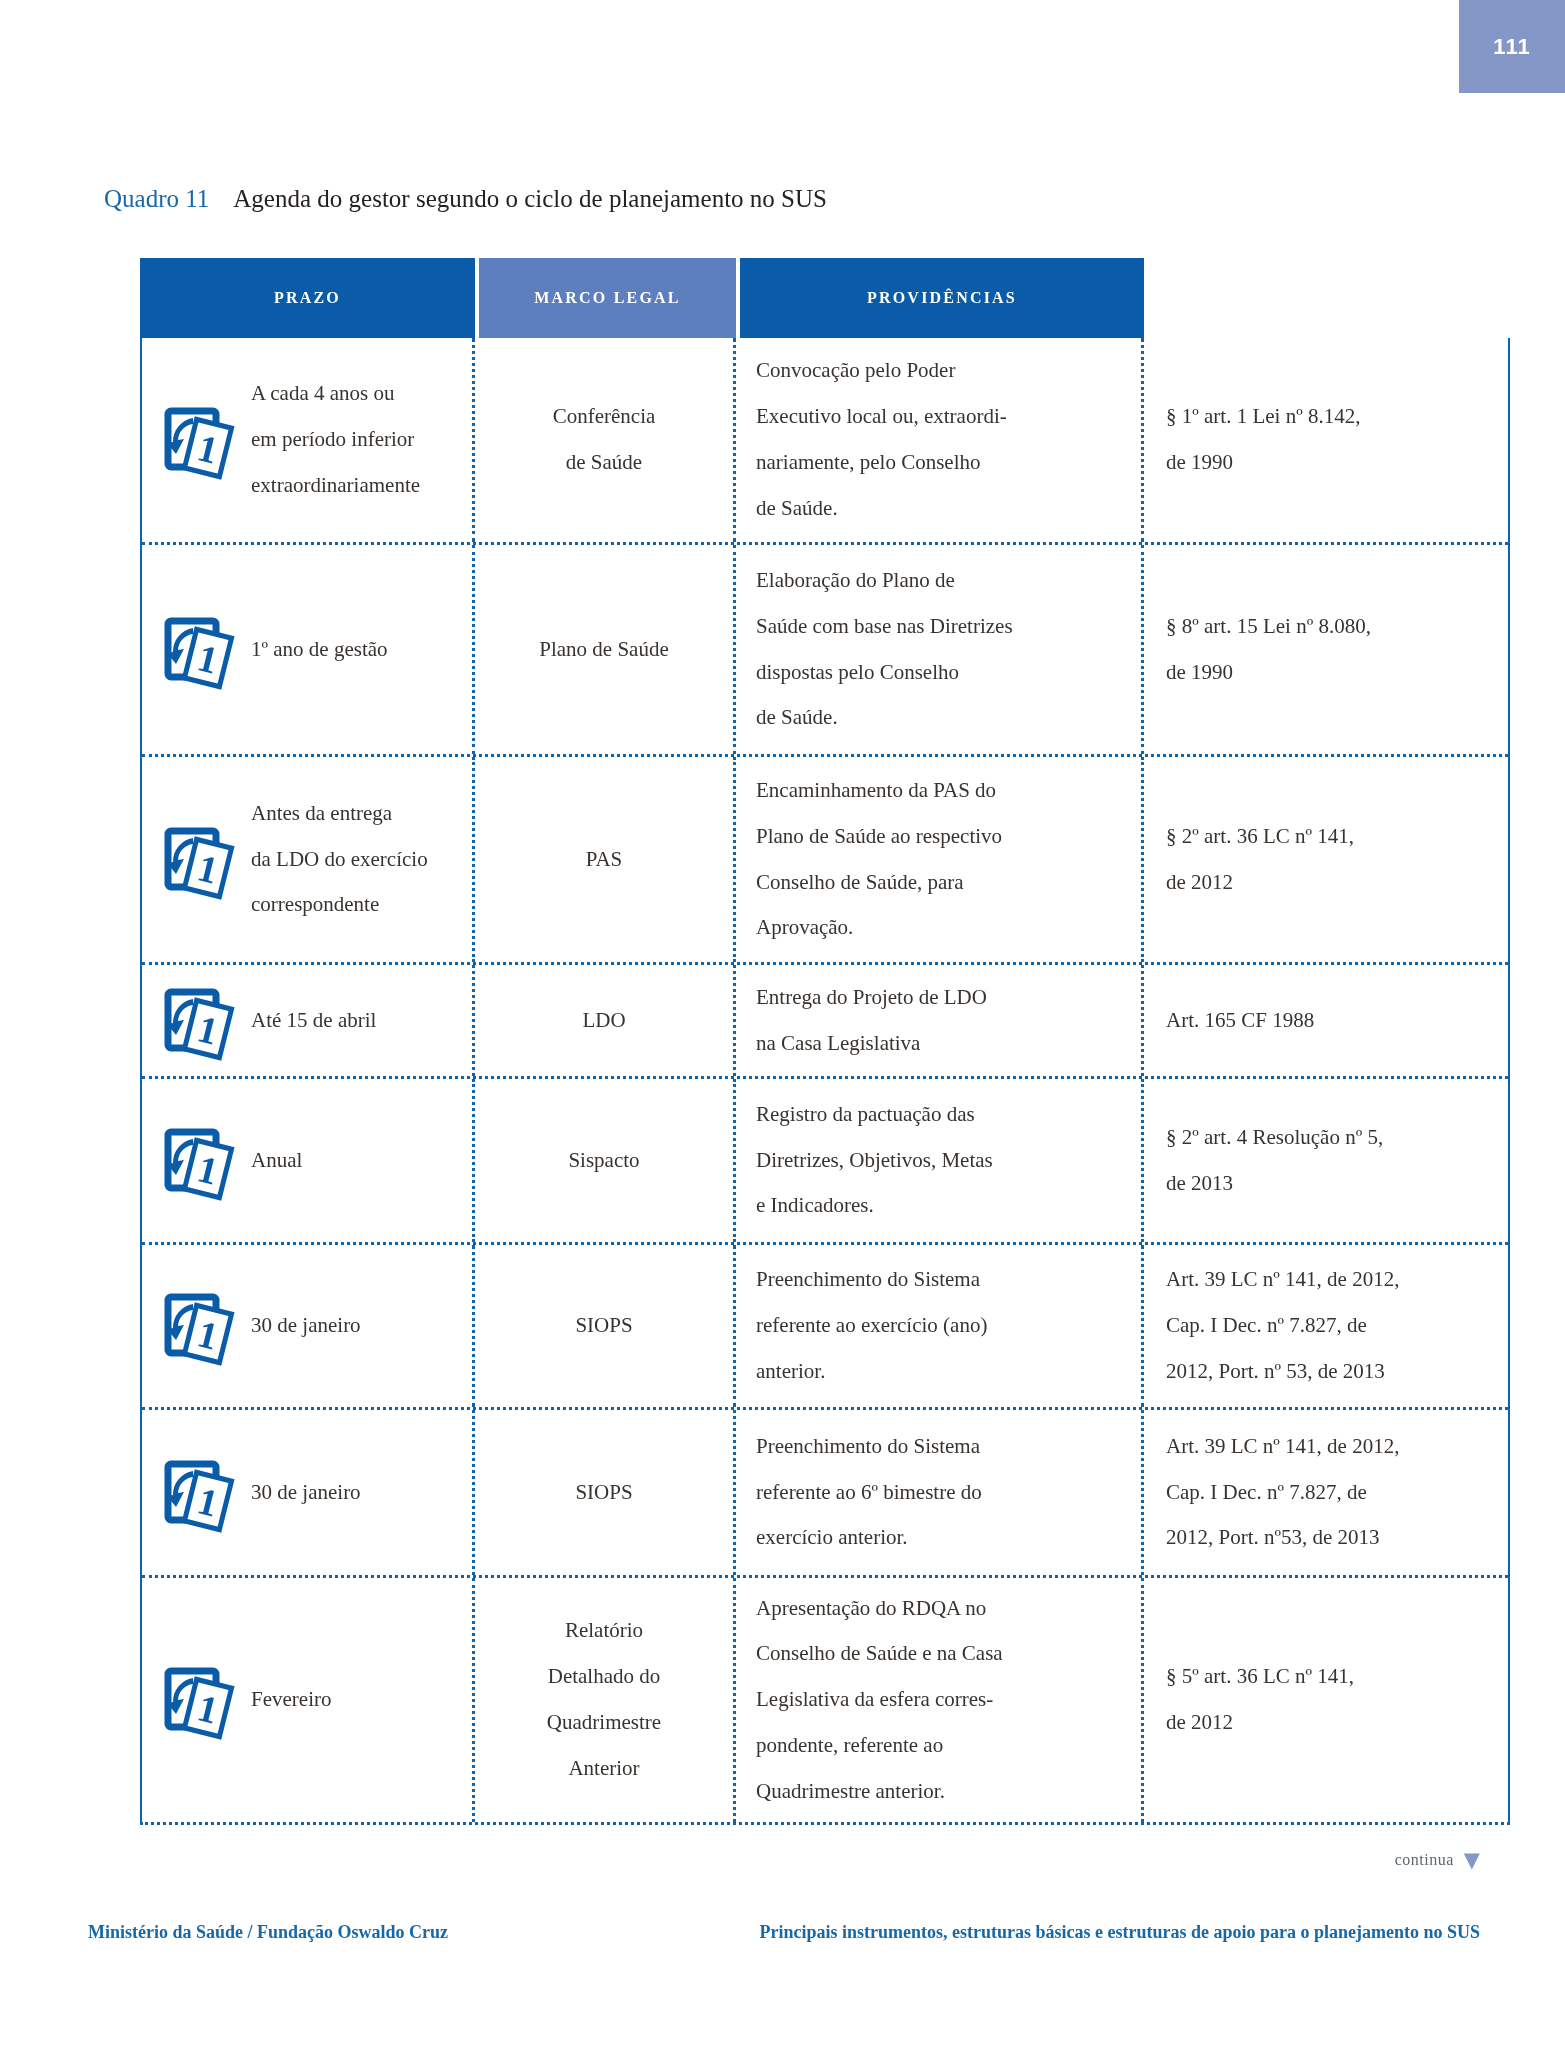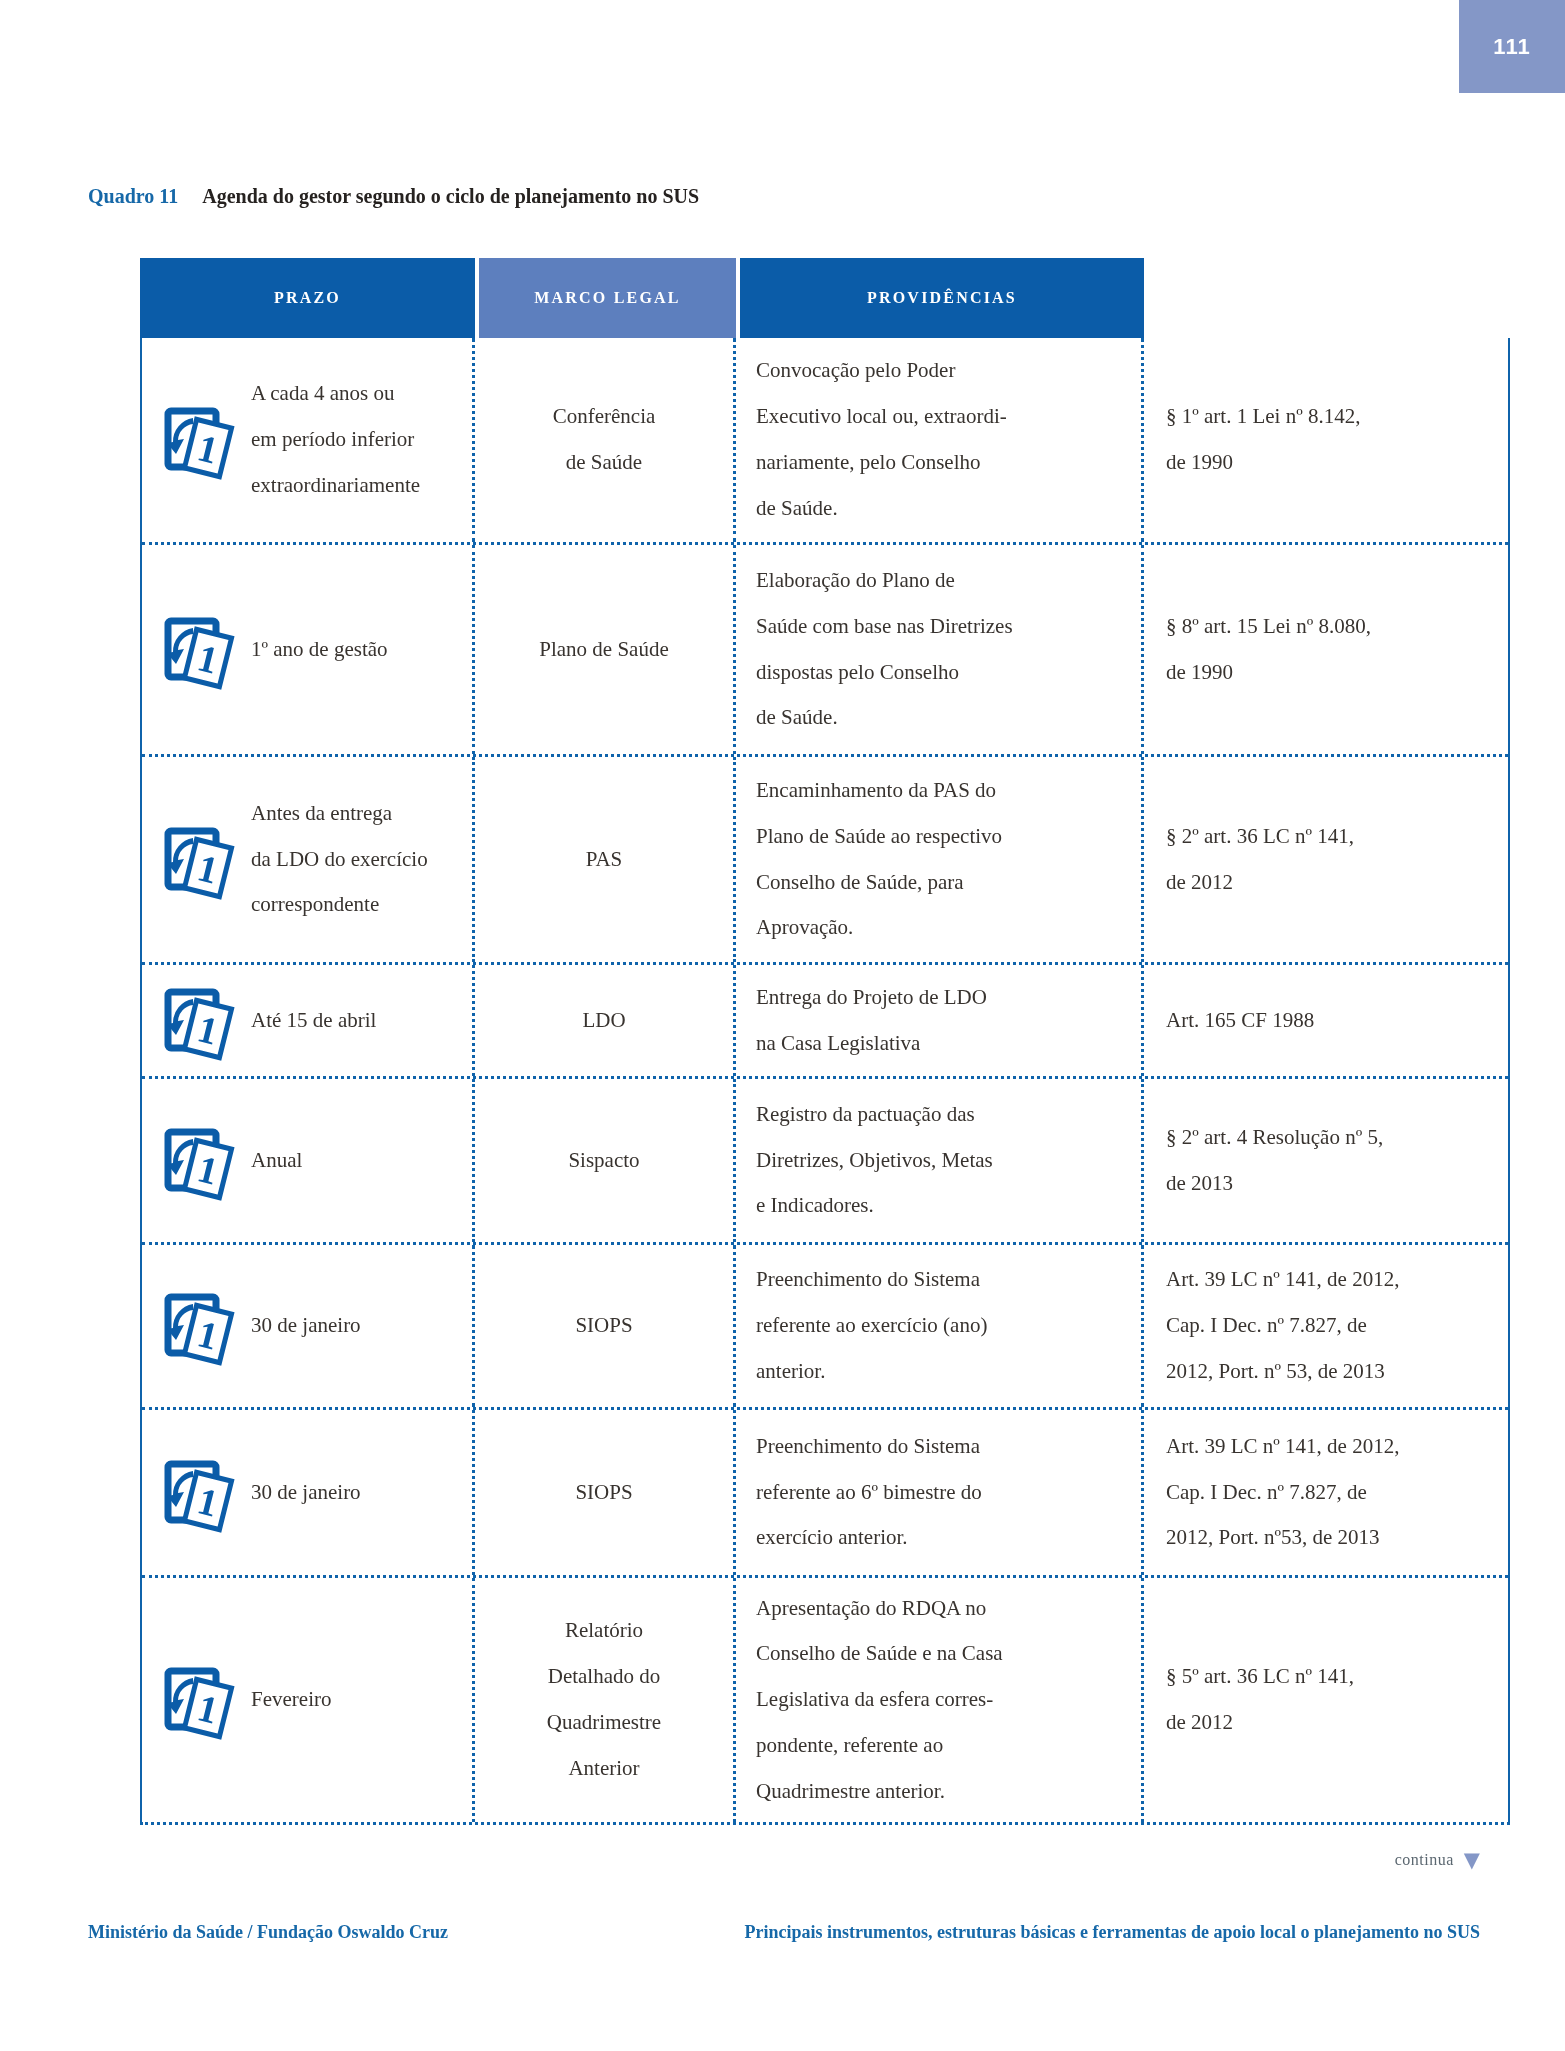--- a/index.html
+++ b/index.html
@@ -10,21 +10,21 @@
   }
 
   
   .badge {
     position:absolute; left:1459px; top:0; width:106px; height:93px;
     background:#8497c7; color:#ffffff; display:flex; align-items:center; justify-content:center;
     font-family:"Liberation Sans","DejaVu Sans",sans-serif; font-weight:bold; font-size:22px; letter-spacing:1px;
   }
 
   
-  .title { position:absolute; left:88px; top:185px; font-size:20px; font-weight:bold; white-space:nowrap; }
+  .title { position:absolute; left:104px; top:185px; font-size:25px; font-weight:normal; white-space:nowrap; }
   .title .quadro { color:#1668a8; margin-right:24px; }
   .title .rest   { color:#262220; }
 
   
   .table-wrap { position:absolute; left:110px; top:258px; width:1370px;margin-left:30px; }
 
   .thead { display:grid; grid-template-columns:335px 261px 408px 1fr; height:80px; }
   .th {
     display:flex; align-items:center; justify-content:center;
     color:#ffffff; font-weight:bold; font-size:16px; letter-spacing:2.2px;
@@ -282,16 +282,16 @@
 
     </div>
   </div>
 
   <div class="continua">
     <span class="word">continua</span><span class="tri">▼</span>
   </div>
 
   <div class="footer">
     <span>Ministério da Saúde / Fundação Oswaldo Cruz</span>
-    <span>Principais instrumentos, estruturas básicas e ferramentas de apoio local o planejamento no SUS</span>
+    <span>Principais instrumentos, estruturas básicas e estruturas de apoio para o planejamento no SUS</span>
   </div>
 
 </div>
 
 </body></html>

